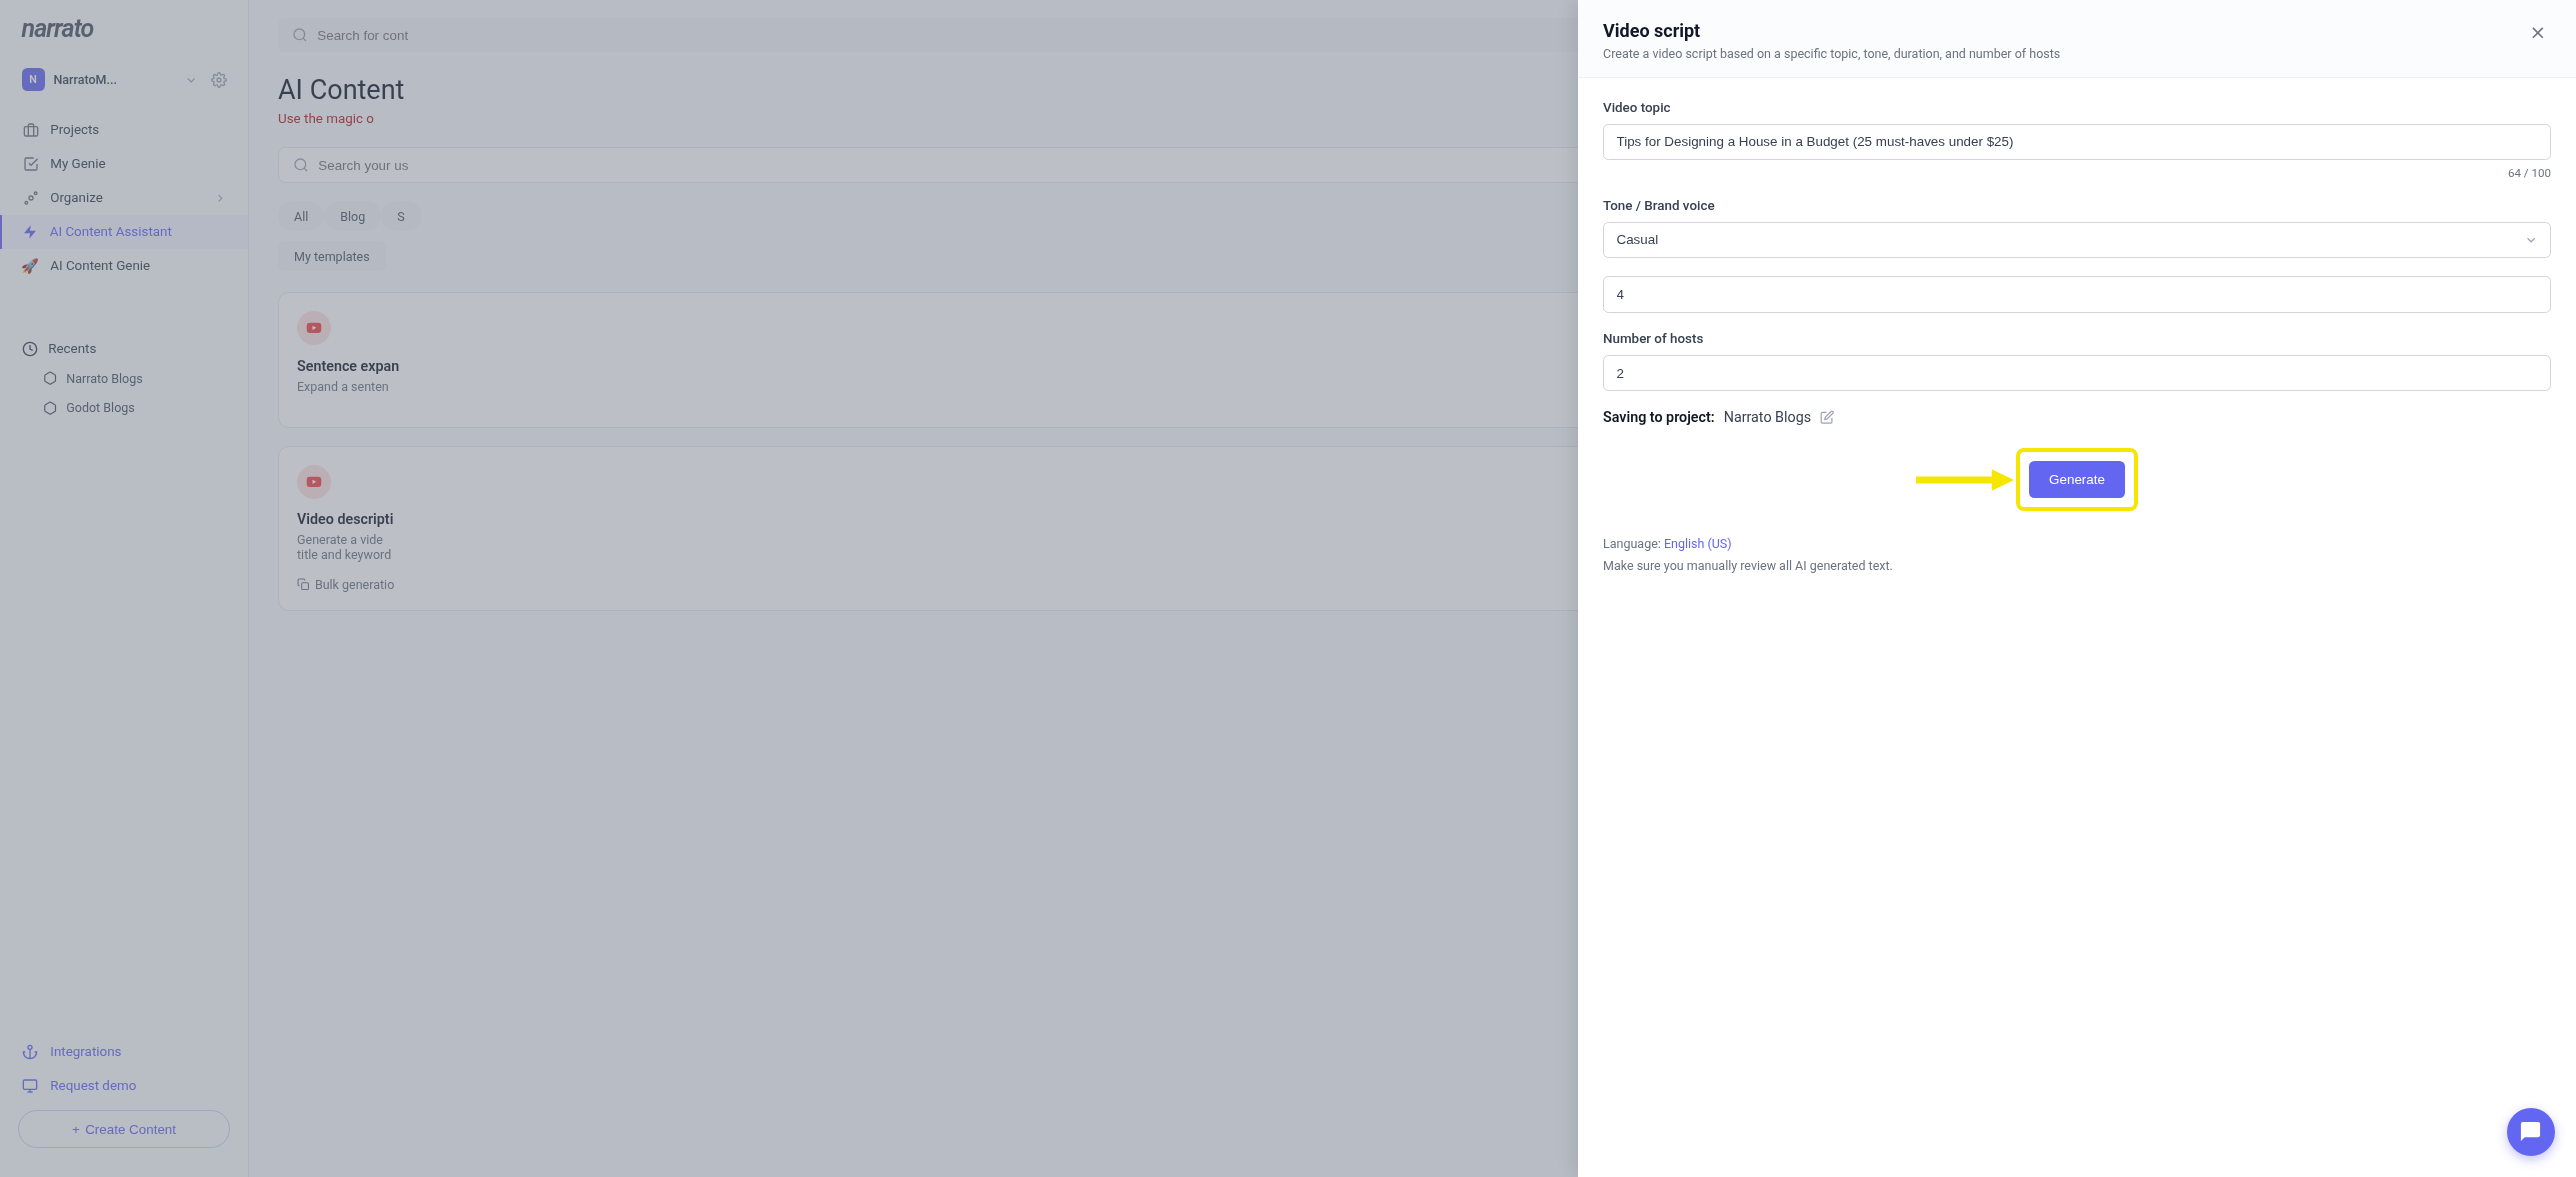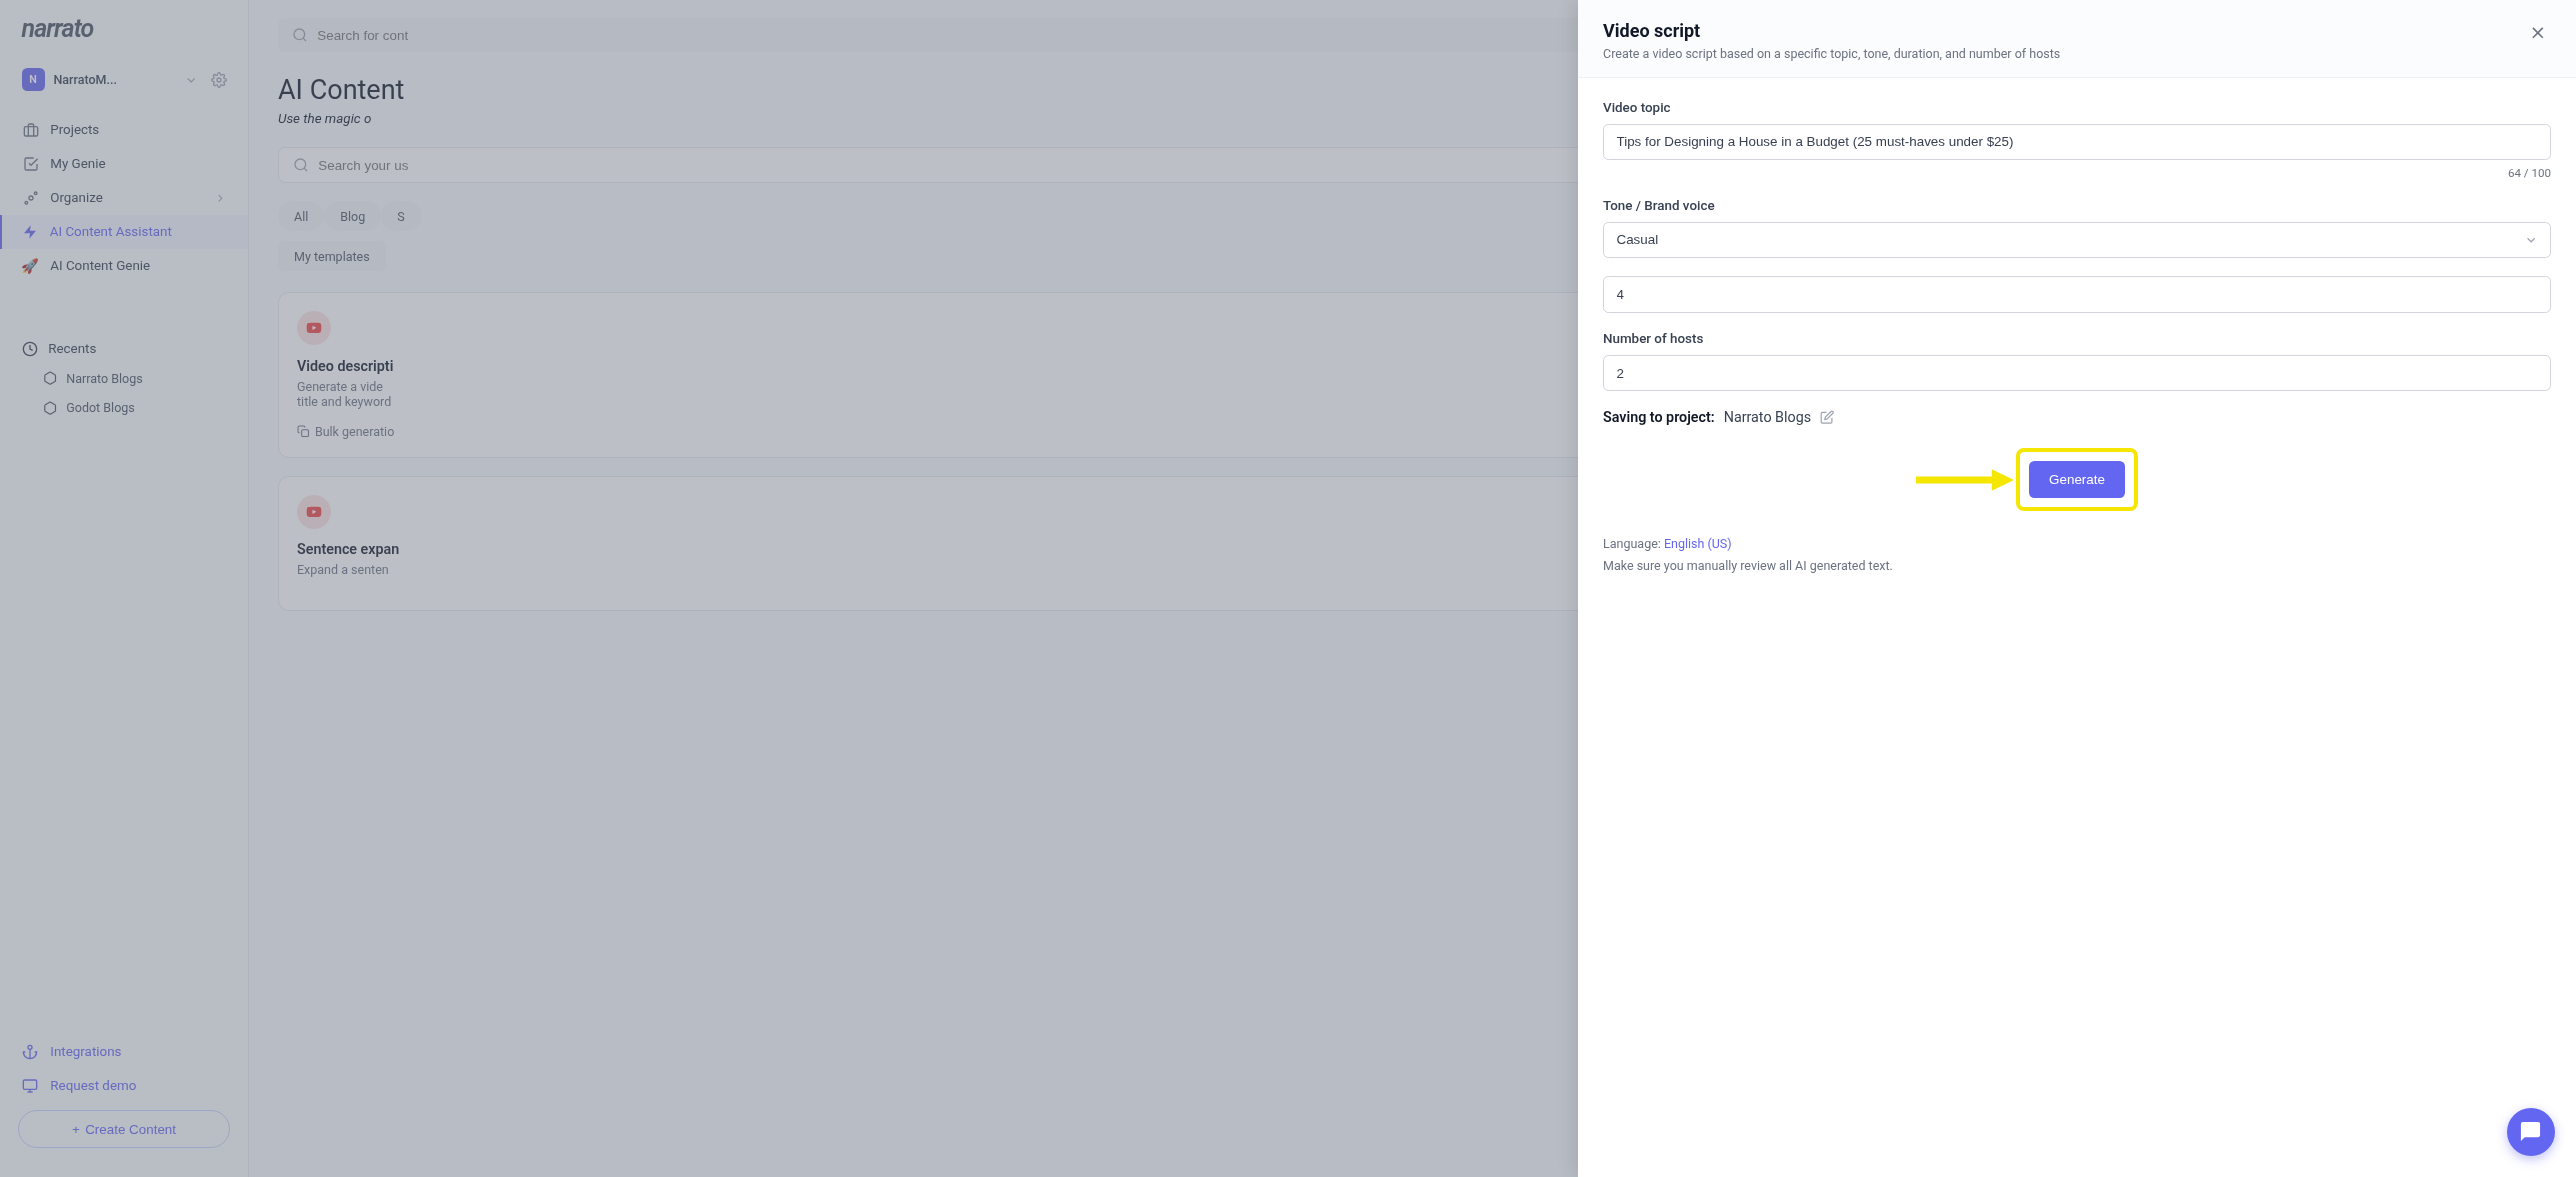--- a/index.html
+++ b/index.html
@@ -35,21 +35,21 @@
     .footer-link { display: flex; align-items: center; gap: 10.7px; padding: 9px 3.6px; font-size: 13.4px; color: #6366f1; cursor: pointer; }
     .footer-link .nav-icon { width: 18px; display: flex; }
     .create-content-btn { width: 100%; padding: 10.7px; border: 1.3px solid #c7d2fe; background: transparent; color: #6366f1; border-radius: 21.5px; font-size: 13.4px; font-weight: 500; cursor: pointer; display: flex; align-items: center; justify-content: center; gap: 5.4px; margin-top: 7.2px; }
     
     
     .main-content { flex: 1; padding: 18px 29px; overflow: hidden; }
     .search-bar { display: flex; align-items: center; gap: 9px; background: #f3f4f6; border-radius: 7.2px; padding: 9px 14.3px; margin-bottom: 21.5px; }
     .search-bar input { border: none; background: transparent; outline: none; font-size: 13.4px; flex: 1; color: #374151; }
     
     .page-title { font-size: 27px; font-weight: 400; color: #111827; margin-bottom: 5.4px; }
-    .page-subtitle { font-size: 13.4px; color: #0f172a; margin-bottom: 21.5px; font-style: italic; }
+    .page-subtitle { font-size: 13.4px; color: #b91c1c; margin-bottom: 21.5px; }
     
     .usecase-search { display: flex; align-items: center; gap: 9px; background: #fff; border: 0.9px solid #e5e7eb; border-radius: 7.2px; padding: 9px 14.3px; margin-bottom: 18px; }
     .usecase-search input { border: none; background: transparent; outline: none; font-size: 13.4px; flex: 1; }
     
     .filter-pills { display: flex; margin-bottom: 10.7px; align-items: center; }
     .pill { padding: 7.2px 16px; border-radius: 18px; background: #f3f4f6; font-size: 12.5px; color: #4b5563; cursor: pointer; }
     .template-pill { padding: 7.2px 16px; border-radius: 7.2px; background: #f3f4f6; font-size: 12.5px; color: #4b5563; cursor: pointer; margin-bottom: 21.5px; display: inline-block; }
     
     .card { background: #fff; border: 0.9px solid #e5e7eb; border-radius: 10.7px; padding: 18px; margin-bottom: 18px; }
     .card-icon { width: 34px; height: 34px; background: #fee2e2; border-radius: 50%; display: flex; align-items: center; justify-content: center; margin-bottom: 12.5px; }
@@ -255,42 +255,42 @@
     </div>
     <div class="template-pill">My templates</div>
 
     <div class="card">
       <div class="card-icon">
         <svg width="16" height="16" viewBox="0 0 24 24" fill="#ef4444">
             <path d="M22.54 6.42a2.78 2.78 0 0 0-1.94-2C18.88 4 12 4 12 4s-6.88 0-8.6.46a2.78 2.78 0 0 0-1.94 2A29 29 0 0 0 1 11.75a29 29 0 0 0 .46 5.33A2.78 2.78 0 0 0 3.4 19c1.72.46 8.6.46 8.6.46s6.88 0 8.6-.46a2.78 2.78 0 0 0 1.94-2 29 29 0 0 0 .46-5.25 29 29 0 0 0-.46-5.33z"></path>
             <polygon points="9.75 15.02 15.5 11.75 9.75 8.48" fill="white"></polygon>
           </svg>
       </div>
+      <div class="card-title">Sentence expan</div>
+      <div class="card-desc">Expand a senten</div>
+    </div>
+
+    <div class="card">
+      <div class="card-icon">
+        <svg width="16" height="16" viewBox="0 0 24 24" fill="#ef4444">
+            <path d="M22.54 6.42a2.78 2.78 0 0 0-1.94-2C18.88 4 12 4 12 4s-6.88 0-8.6.46a2.78 2.78 0 0 0-1.94 2A29 29 0 0 0 1 11.75a29 29 0 0 0 .46 5.33A2.78 2.78 0 0 0 3.4 19c1.72.46 8.6.46 8.6.46s6.88 0 8.6-.46a2.78 2.78 0 0 0 1.94-2 29 29 0 0 0 .46-5.25 29 29 0 0 0-.46-5.33z"></path>
+            <polygon points="9.75 15.02 15.5 11.75 9.75 8.48" fill="white"></polygon>
+          </svg>
+      </div>
       <div class="card-title">Video descripti</div>
       <div class="card-desc"><span>Generate a vide</span><br><span>title and keyword</span></div>
       <div class="card-action">
         <span>
           <svg width="12.5" height="12.5" viewBox="0 0 24 24" fill="none" stroke="currentColor" stroke-width="2">
               <rect x="9" y="9" width="13" height="13" rx="2"></rect>
               <path d="M5 15H4a2 2 0 0 1-2-2V4a2 2 0 0 1 2-2h9a2 2 0 0 1 2 2v1"></path>
             </svg>
         </span>
         <span>Bulk generatio</span>
       </div>
-    </div>
-
-    <div class="card">
-      <div class="card-icon">
-        <svg width="16" height="16" viewBox="0 0 24 24" fill="#ef4444">
-            <path d="M22.54 6.42a2.78 2.78 0 0 0-1.94-2C18.88 4 12 4 12 4s-6.88 0-8.6.46a2.78 2.78 0 0 0-1.94 2A29 29 0 0 0 1 11.75a29 29 0 0 0 .46 5.33A2.78 2.78 0 0 0 3.4 19c1.72.46 8.6.46 8.6.46s6.88 0 8.6-.46a2.78 2.78 0 0 0 1.94-2 29 29 0 0 0 .46-5.25 29 29 0 0 0-.46-5.33z"></path>
-            <polygon points="9.75 15.02 15.5 11.75 9.75 8.48" fill="white"></polygon>
-          </svg>
-      </div>
-      <div class="card-title">Sentence expan</div>
-      <div class="card-desc">Expand a senten</div>
     </div>
   </main>
 
   <div class="overlay"></div>
 
   <div class="modal">
     <div class="modal-header">
       <div>
         <div class="modal-title">Video script</div>
         <div class="modal-subtitle">Create a video script based on a specific topic, tone, duration, and number of hosts</div>

